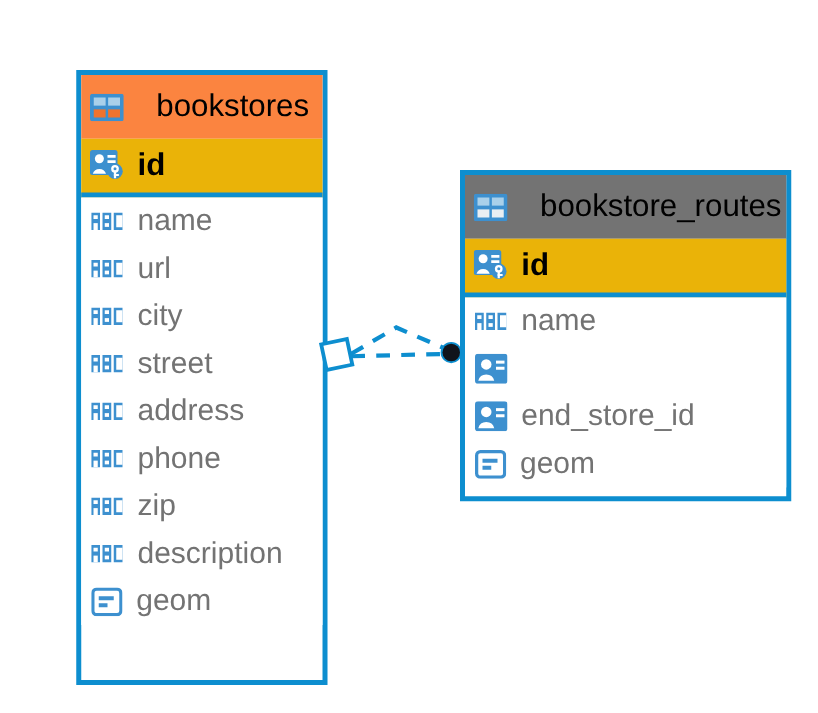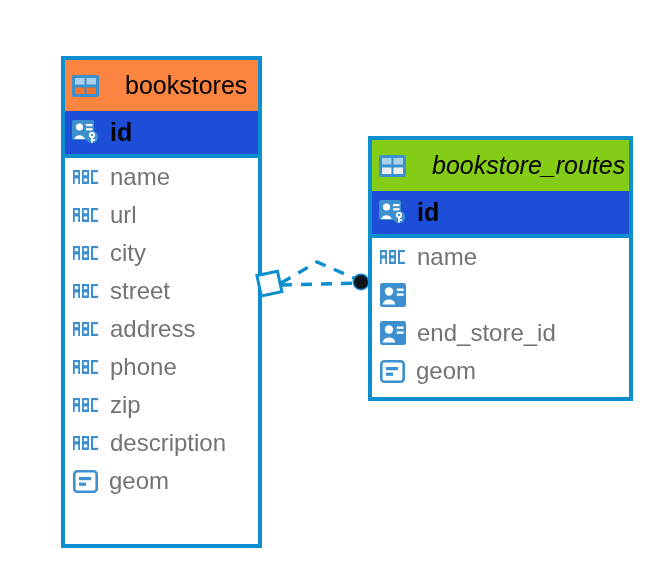--- a/index.html
+++ b/index.html
@@ -43,39 +43,39 @@
 
   .entity-header {
     box-sizing: border-box;
     display: flex;
     align-items: center;
     height: 51px;
     padding-left: 7px;
     gap: 26px;
   }
   .entity-header.accent  { background: #fb8440; }
-  .entity-header.neutral { background: #84cc16; font-style: italic; }
+  .entity-header.neutral { background: #737373; }
 
   .entity-title {
     font-size: 25px;
     color: #000000;
     line-height: 1;
     white-space: nowrap;
   }
 
   
   .pk-row {
     box-sizing: border-box;
     display: flex;
     align-items: center;
     height: 47px;
     padding-left: 7px;
     gap: 10px;
     border-bottom: 4px solid #0d8ecf;
-    background: #1d4ed8;
+    background: #eab308;
   }
   .pk-label {
     font-size: 25px;
     font-weight: bold;
     color: #000000;
     line-height: 1;
   }
 
   
   .fields { background: #ffffff; }

